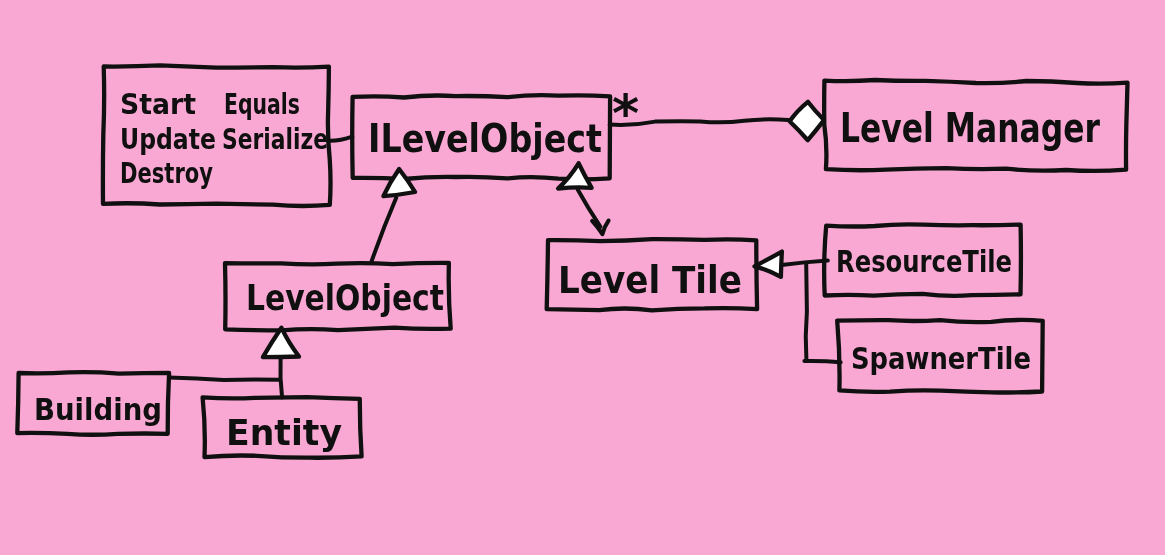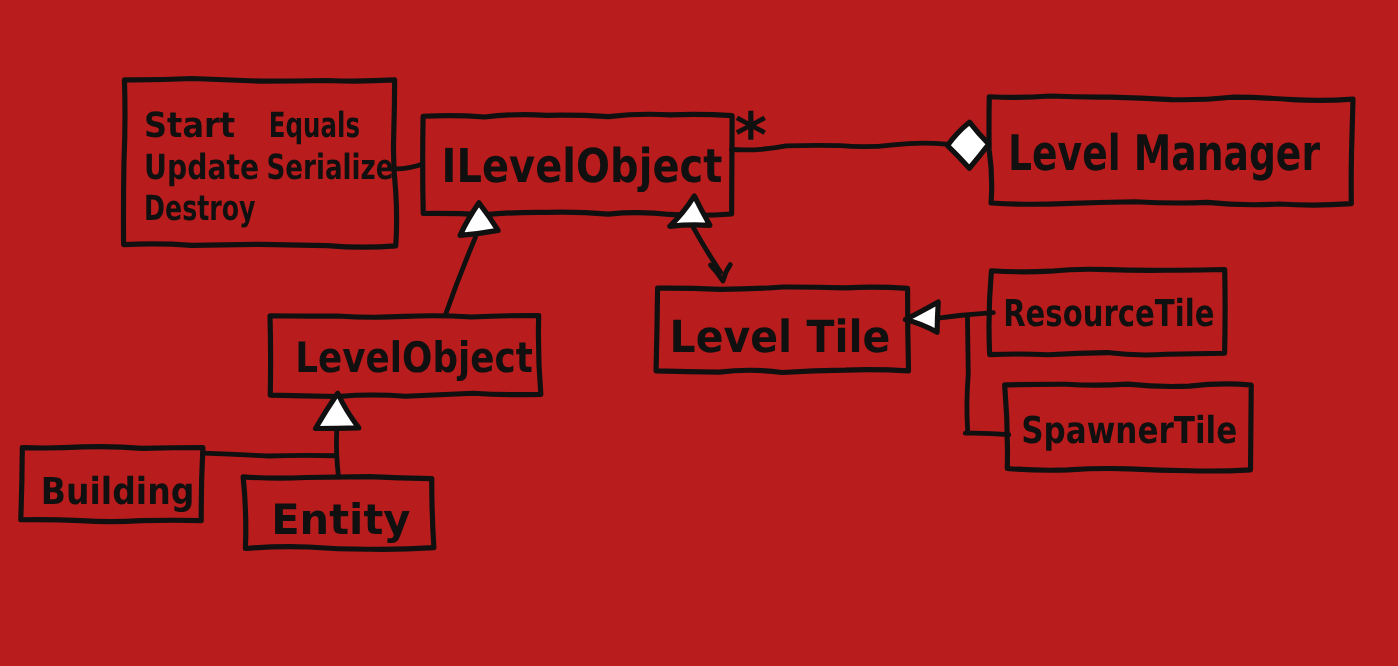--- a/index.html
+++ b/index.html
@@ -1,16 +1,16 @@
 <!DOCTYPE html>
 <html style="--ink: #101010;"><head>
 <meta charset="utf-8">
 <style>
   html,body{margin:0;padding:0;background:#ffffff;}
-  #stage{position:relative;width:1165px;height:555px;background:#b91c1c;overflow:hidden;}
+  #stage{position:relative;width:1165px;height:555px;background:#f9a8d4;overflow:hidden;}
   svg{display:block;}
   .sk{fill:none;stroke:var(--ink,#101010);stroke-width:4.3;stroke-linecap:round;stroke-linejoin:round;}
   .sk.thin{stroke-width:4;}
   .sk.fill{fill:#ffffff;}
   text{font-family:"DejaVu Sans",sans-serif;font-weight:bold;fill:var(--ink,#101010);}
   .t-note{font-size:29px;}
   .t-ilevel{font-size:39px;}
   .t-star{font-size:52px;}
   .t-manager{font-size:41px;}
   .t-lobj{font-size:35px;}

